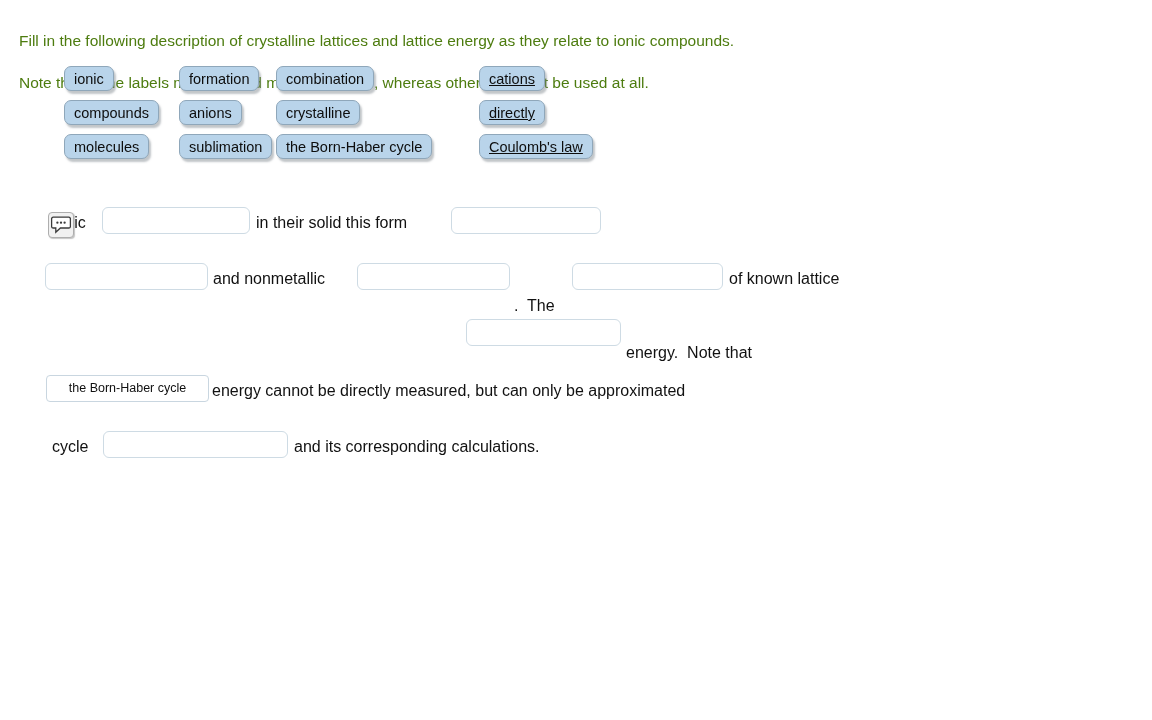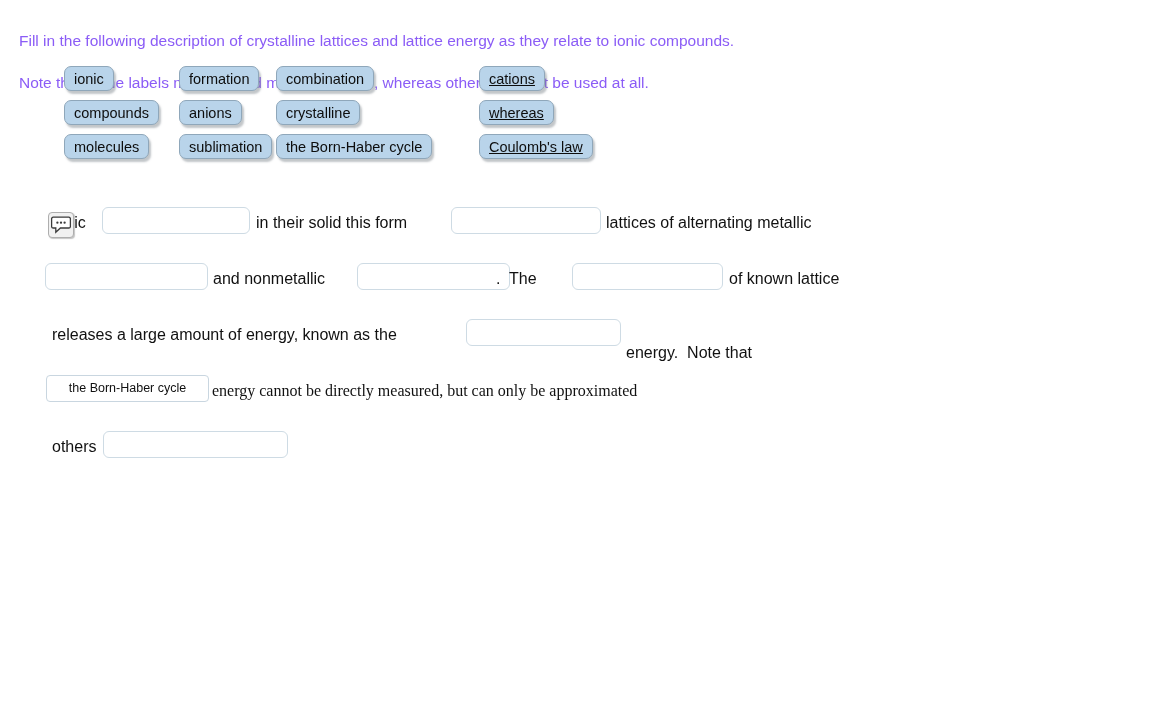--- a/index.html
+++ b/index.html
@@ -19,21 +19,21 @@
   }
 
   
   #instructions {
     position: absolute;
     left: 19px;
     top: 9px;
     width: 1000px;
     font-size: 15.5px;
     line-height: 21px;
-    color: #8b5cf6;
+    color: #4d7c0f;
     white-space: pre-line;
   }
   #instructions .line {
     display: block;
   }
 
   
   #chip-bank {
     position: absolute;
     left: 0;
@@ -162,21 +162,21 @@
     <div class="chip c1">ionic</div>
     <div class="chip c2">formation</div>
     <div class="chip c3">combination</div>
     <div class="chip c4">cations</div>
   </div>
 
   <div class="chip-row r2">
     <div class="chip c1">compounds</div>
     <div class="chip c2">anions</div>
     <div class="chip c3">crystalline</div>
-    <div class="chip c4">whereas</div>
+    <div class="chip c4">directly</div>
   </div>
 
   <div class="chip-row r3">
     <div class="chip c1">molecules</div>
     <div class="chip c2">sublimation</div>
     <div class="chip c3">the Born-Haber cycle</div>
     <div class="chip c4">Coulomb's law</div>
   </div>
 
 </div>
@@ -190,41 +190,40 @@
   </svg>
 </div>
 
 <div id="sentence">
 
   <div class="s-line l1">
     <span class="txt" style="left:52px;">Ionic</span>
     <span class="blank" style="left:102px; width:148px;"></span>
     <span class="txt" style="left:256px;">in their solid this form</span>
     <span class="blank" style="left:451px; width:150px;"></span>
-    <span class="txt" style="left:606px;">lattices of alternating metallic</span>
   </div>
 
   <div class="s-line l2">
     <span class="blank" style="left:45px; width:163px;"></span>
     <span class="txt" style="left:213px;">and nonmetallic</span>
     <span class="blank" style="left:357px; width:153px;"></span>
-    <span class="txt" style="left:496px;">.  The</span>
+    <span class="txt" style="left:514px;margin-top:27px;">.  The</span>
     <span class="blank" style="left:572px; width:151px;"></span>
     <span class="txt" style="left:729px;">of known lattice</span>
   </div>
 
   <div class="s-line l3">
-    <span class="txt" style="left:52px;">releases a large amount of energy, known as the</span>
     <span class="blank" style="left:466px; width:155px;"></span>
     <span class="txt" style="left:626px;margin-top:18px;">energy.  Note that</span>
   </div>
 
   <div class="s-line l4">
     <span class="blank filled" style="left:46px; width:163px;">the Born-Haber cycle</span>
-    <span class="txt" style="left:212px;font-family:Liberation Serif, serif;">energy cannot be directly measured, but can only be approximated</span>
+    <span class="txt" style="left:212px;">energy cannot be directly measured, but can only be approximated</span>
   </div>
 
   <div class="s-line l5">
-    <span class="txt" style="left:52px;">others</span>
+    <span class="txt" style="left:52px;">cycle</span>
     <span class="blank" style="left:103px; width:185px;"></span>
+    <span class="txt" style="left:294px;">and its corresponding calculations.</span>
   </div>
 
 </div>
 
 </body></html>

